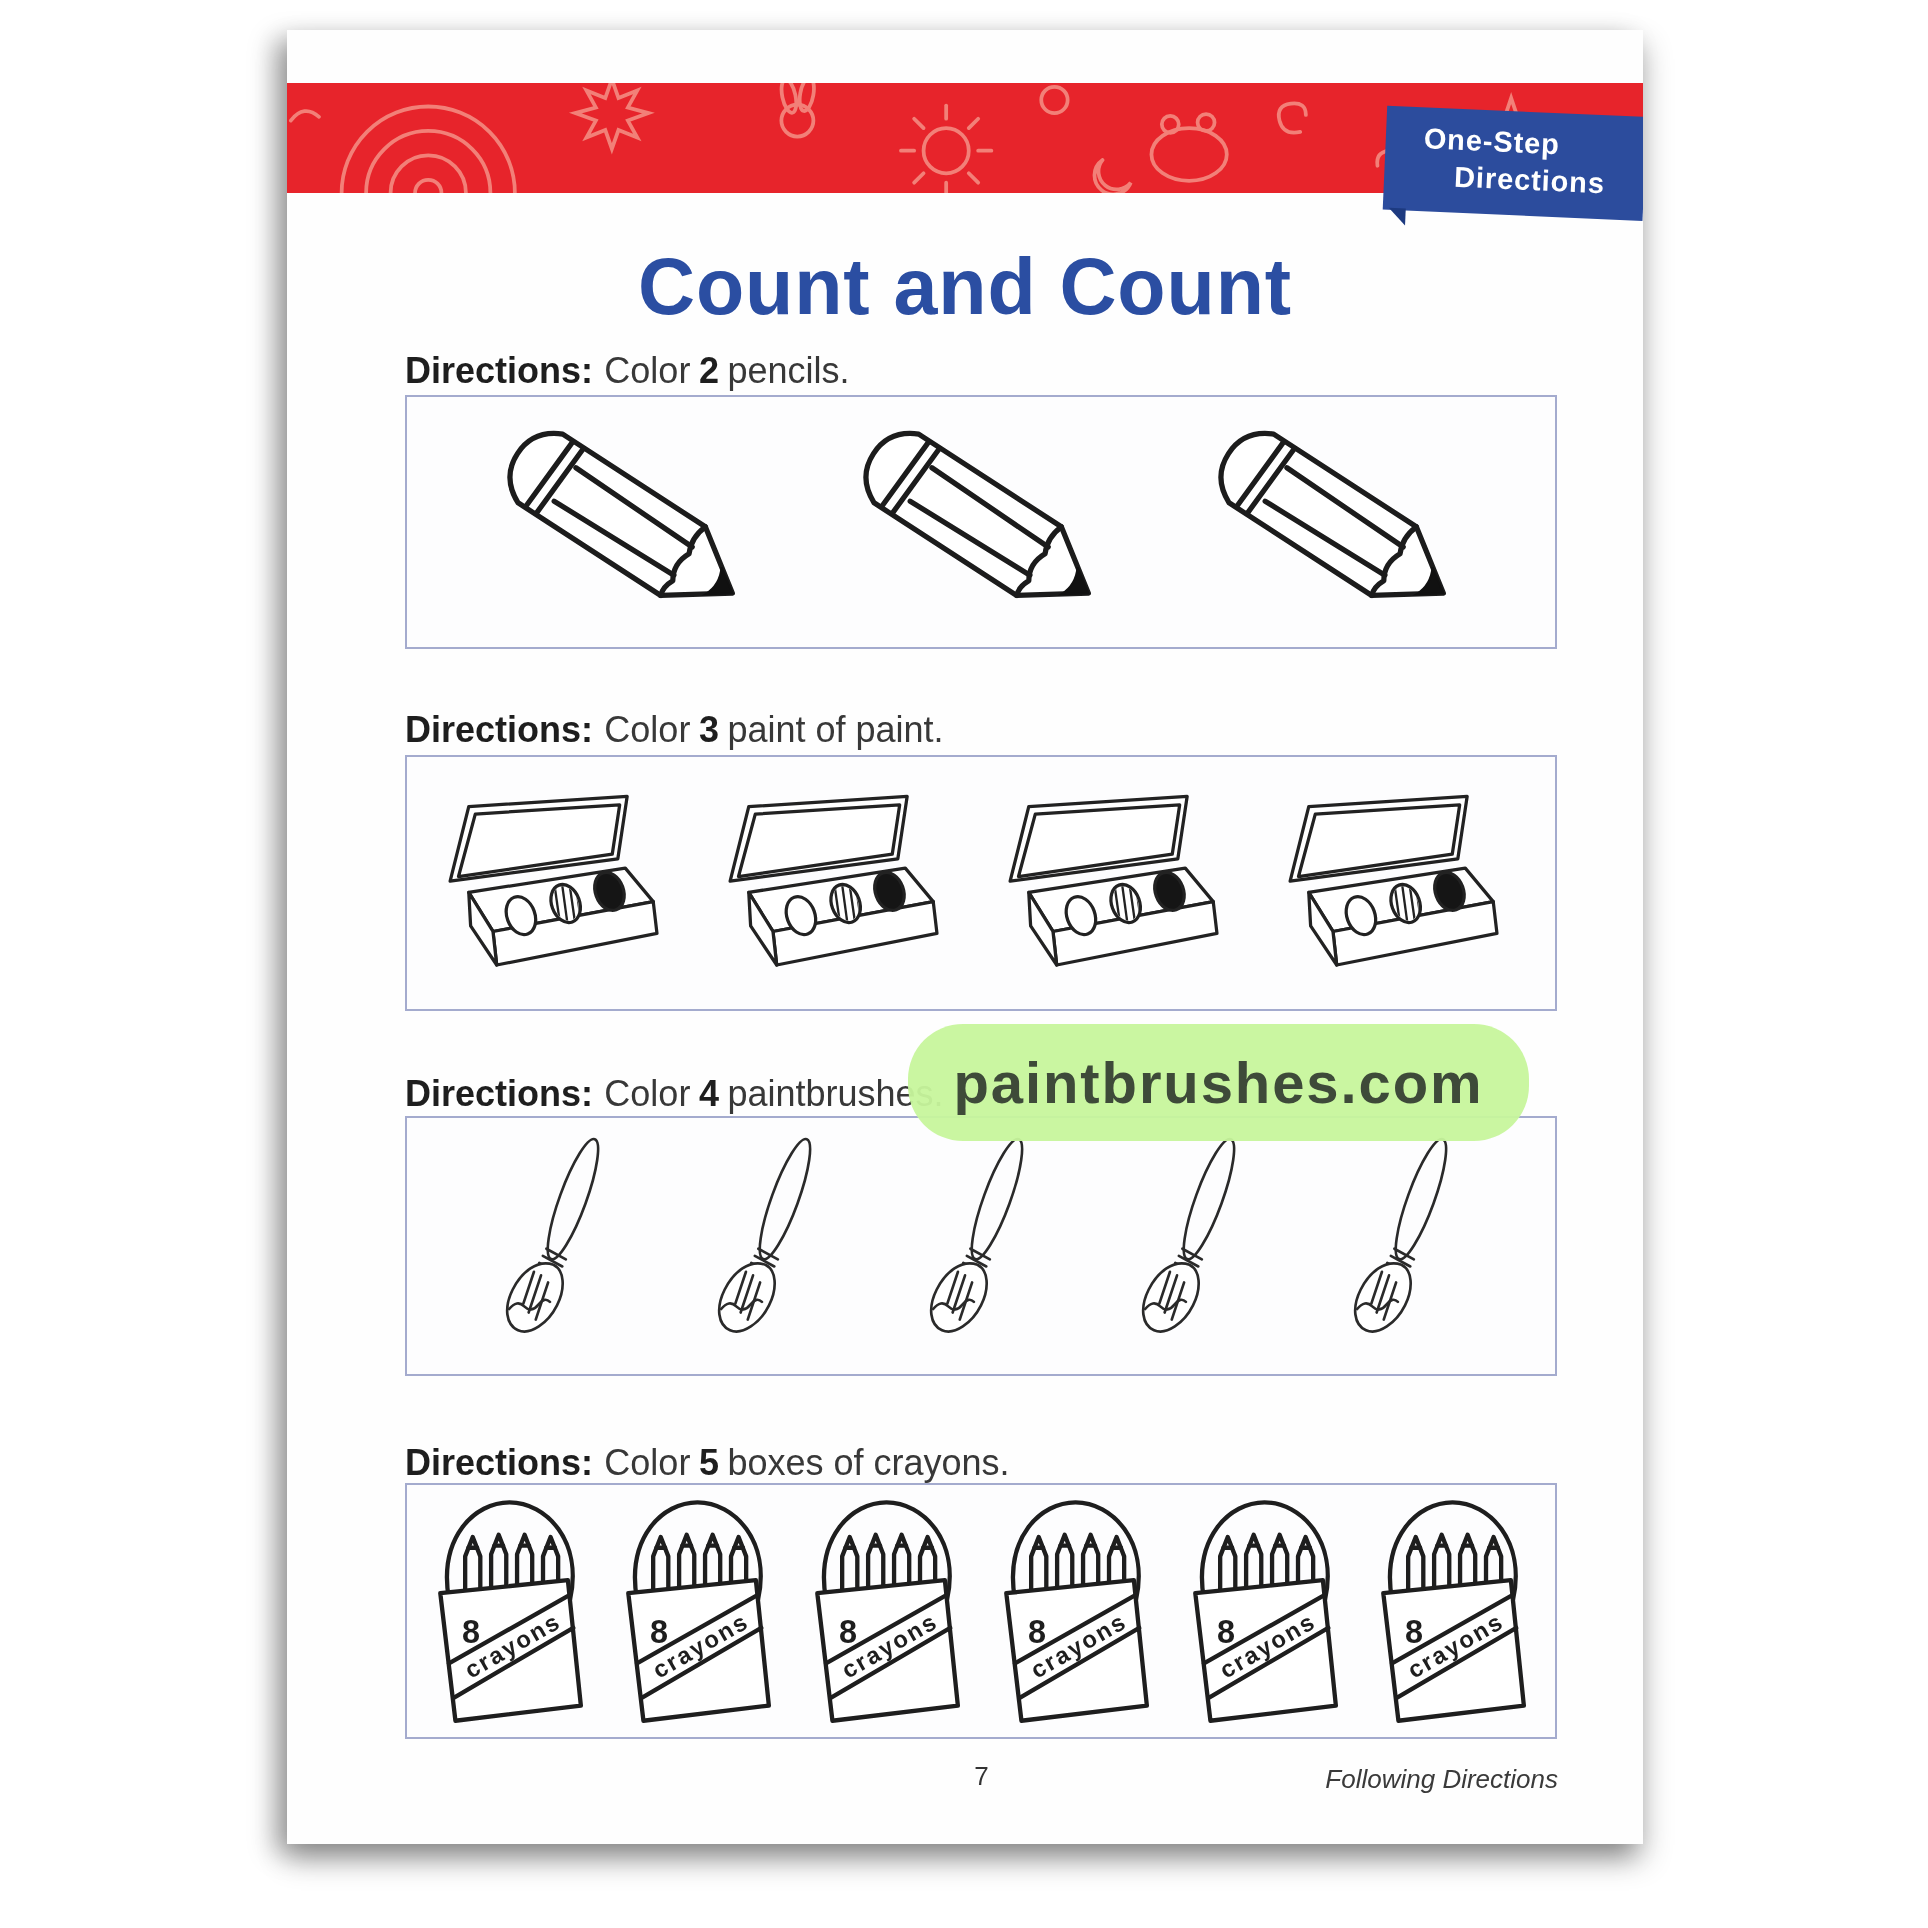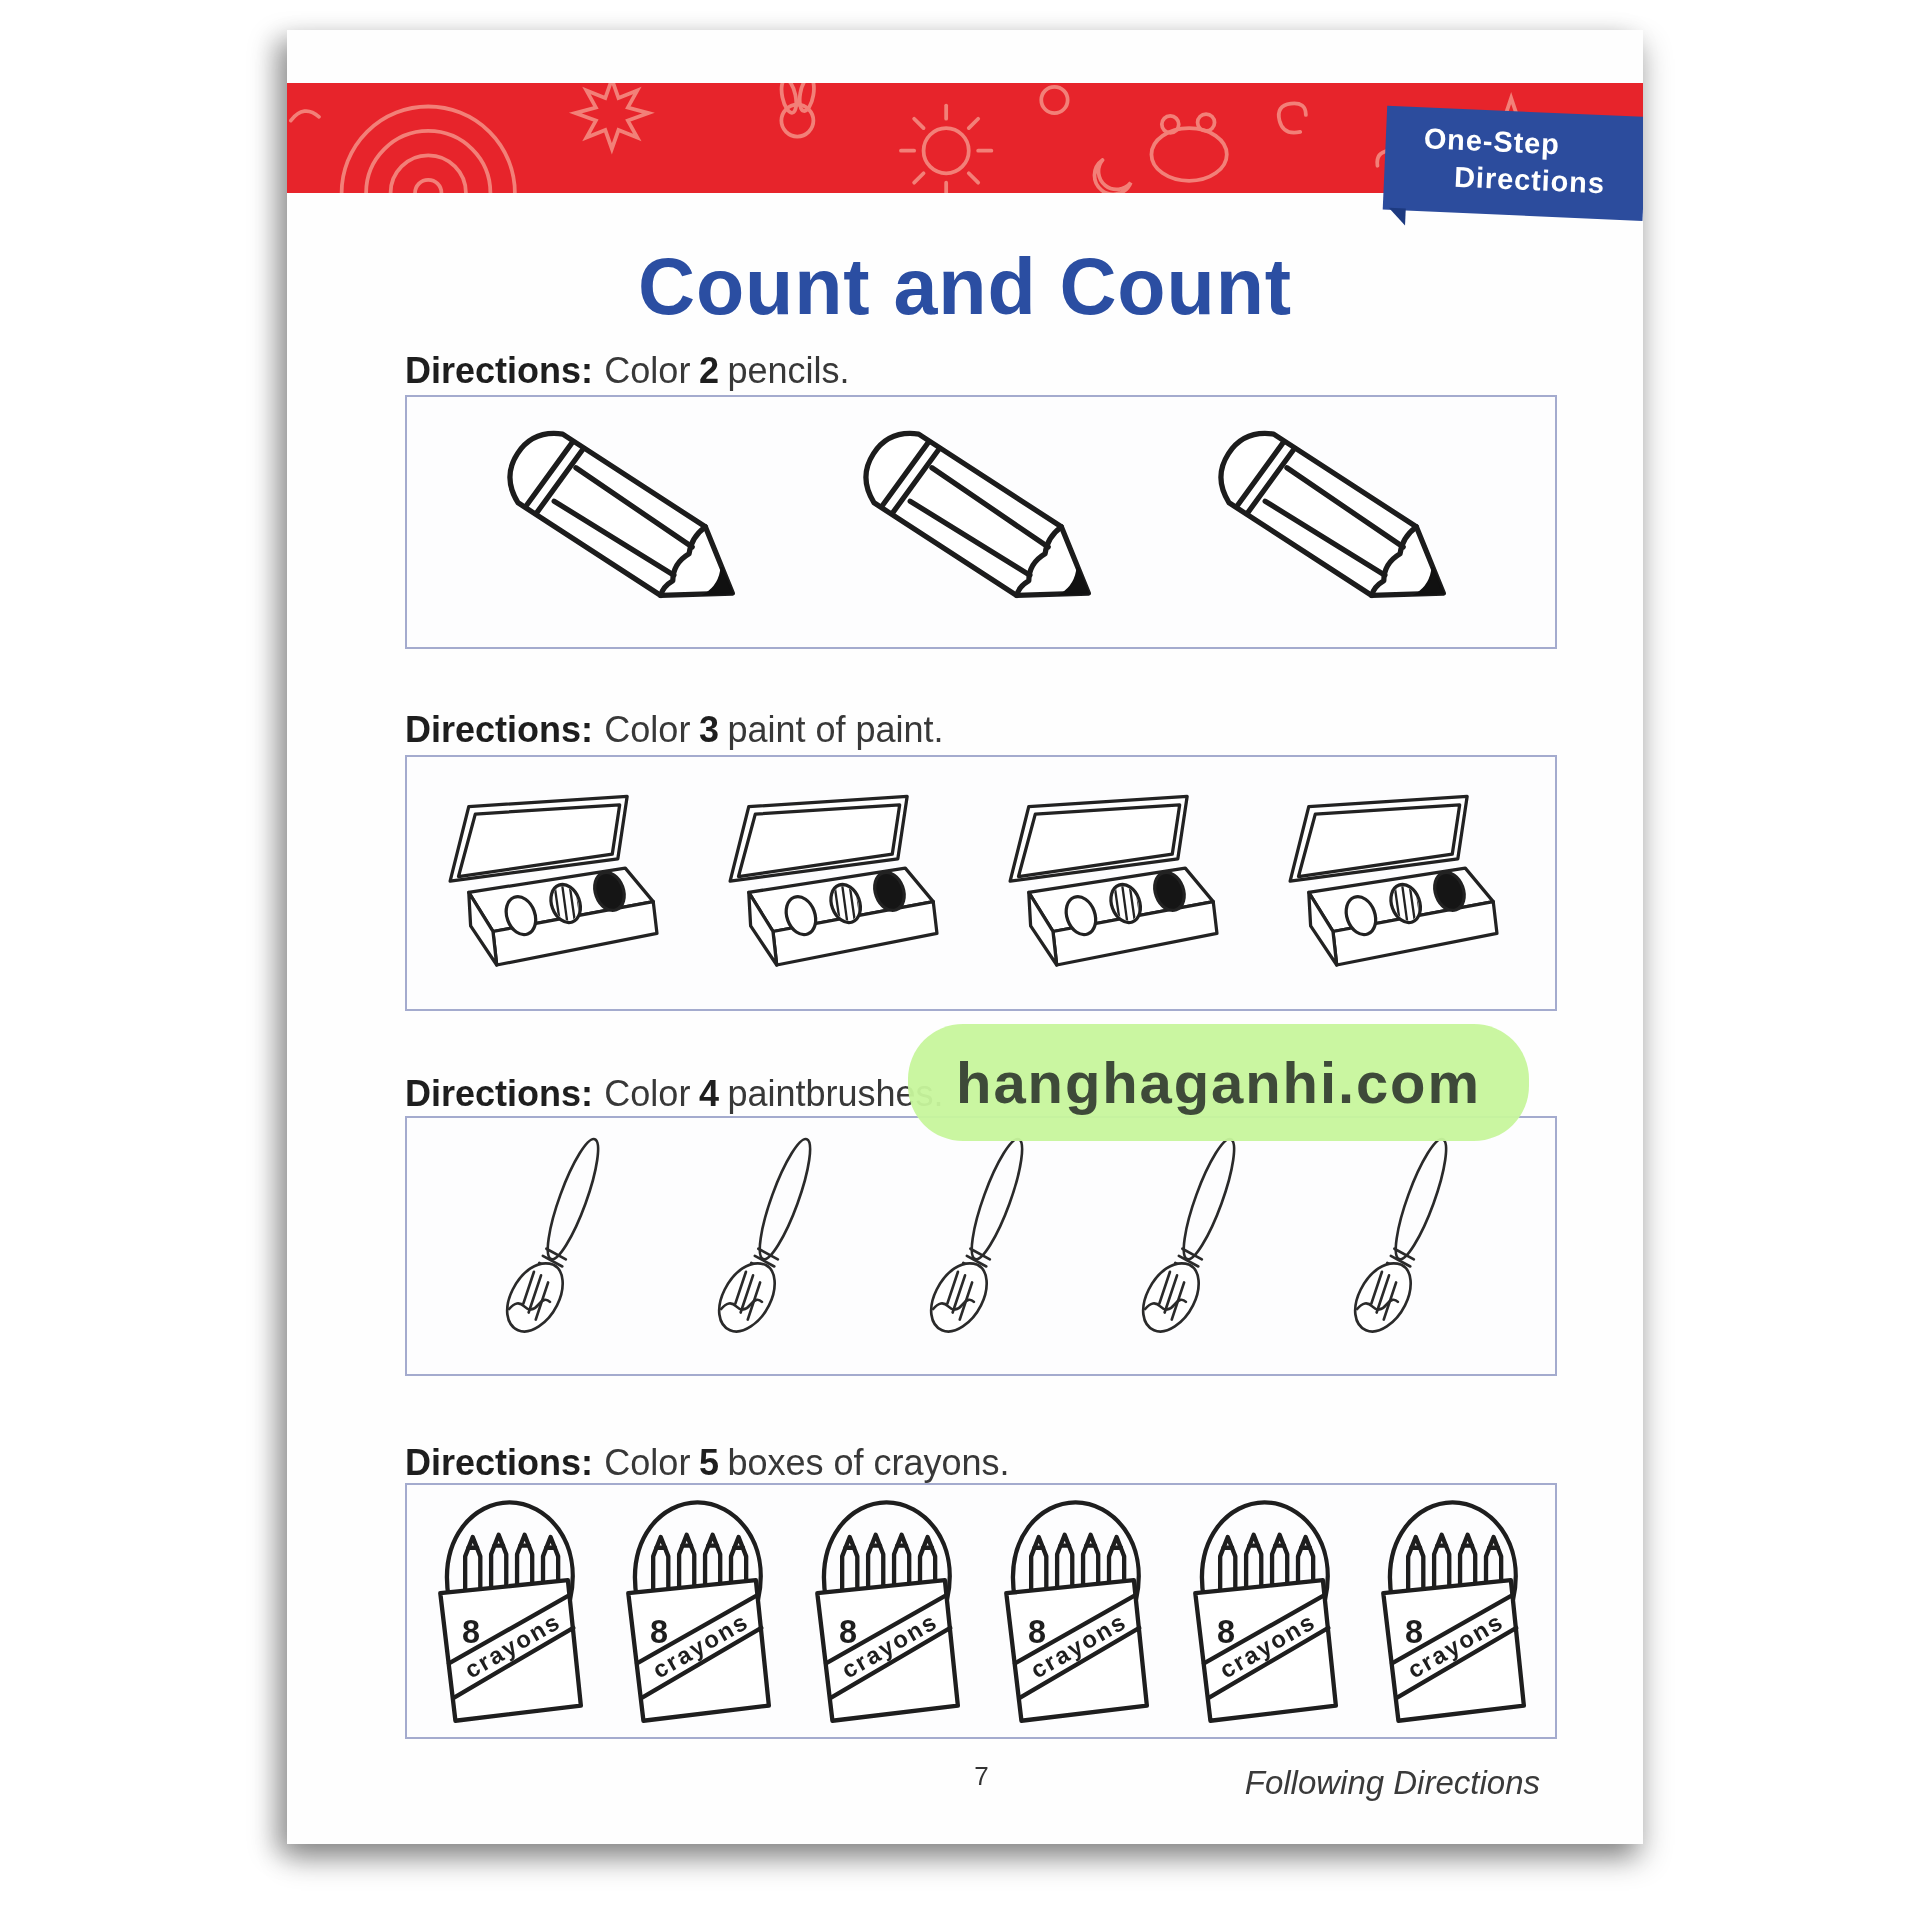--- a/index.html
+++ b/index.html
@@ -30,21 +30,21 @@
   .strip svg{display:block;}
   .strip-pencil svg{width:273px;height:105px;transform:rotate(33deg);}
   .strip-paintbox svg{width:252px;height:191px;}
   .strip-brush svg{width:124px;height:226px;margin-top:-5.6px;}
   .strip-crayonbox svg{width:173px;height:244px;}
   .watermark{position:absolute;left:621px;top:994px;width:621px;height:117px;z-index:30;
     background:rgba(199,245,156,0.95);border-radius:55px;display:flex;align-items:center;justify-content:center;
     color:#3e4a39;font-size:58px;font-weight:700;letter-spacing:1.9px;}
   .footer-num{position:absolute;left:118px;top:1731px;width:1153px;text-align:center;
     font-size:26px;color:#333333;}
-  .footer-title{position:absolute;right:103px;top:1734px;font-size:33px;font-style:italic;color:#3a3a3a;}
+  .footer-title{position:absolute;right:85px;top:1734px;font-size:26px;font-style:italic;color:#3a3a3a;}
   .crayon-num{font:700 30px "Liberation Sans",sans-serif;fill:#1e1e1e;stroke:none;}
   .crayon-word{font:700 22px "Liberation Sans",sans-serif;letter-spacing:2px;fill:#1e1e1e;stroke:none;}
   .defs-holder{position:absolute;width:0;height:0;overflow:hidden;}
 </style>
 </head>
 <body>
 
 <svg class="defs-holder" aria-hidden="true">
   <defs>
 
@@ -251,20 +251,20 @@
               <use href="#sym-crayonbox"></use>
             </svg>
             <svg viewBox="0 0 160 225">
               <use href="#sym-crayonbox"></use>
             </svg>
           </div>
       </div>
     </div>
 
     <div class="watermark">
-      <span>hanghaganhi.com</span>
+      <span>paintbrushes.com</span>
     </div>
 
     <div class="footer-num">7</div>
     <div class="footer-title">Following Directions</div>
   </div>
 </div>
 
 
 </body></html>

